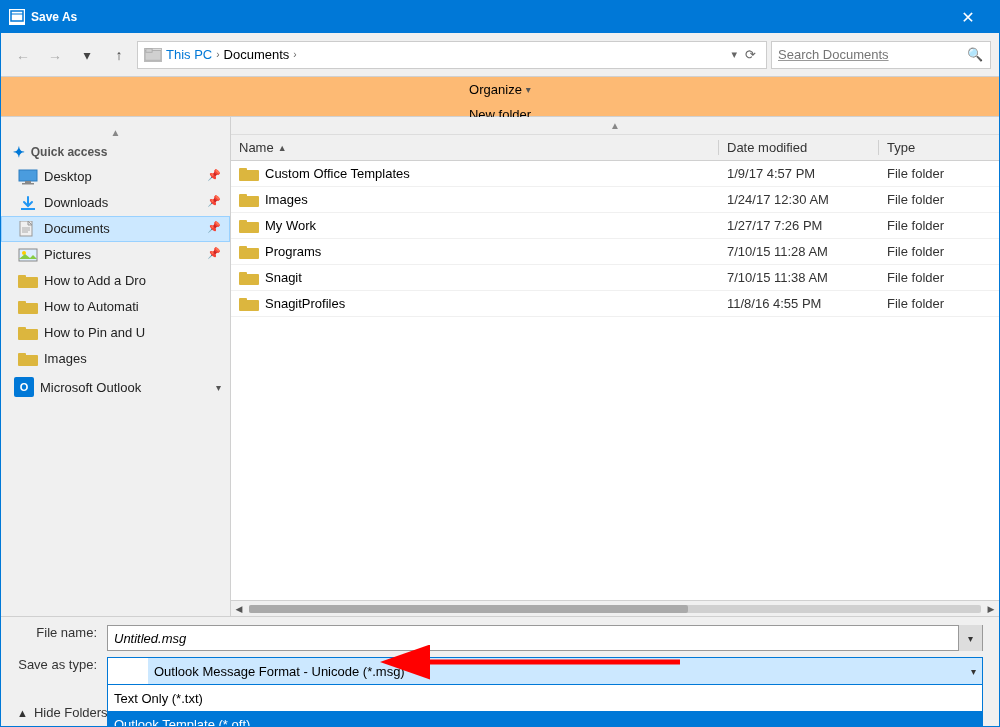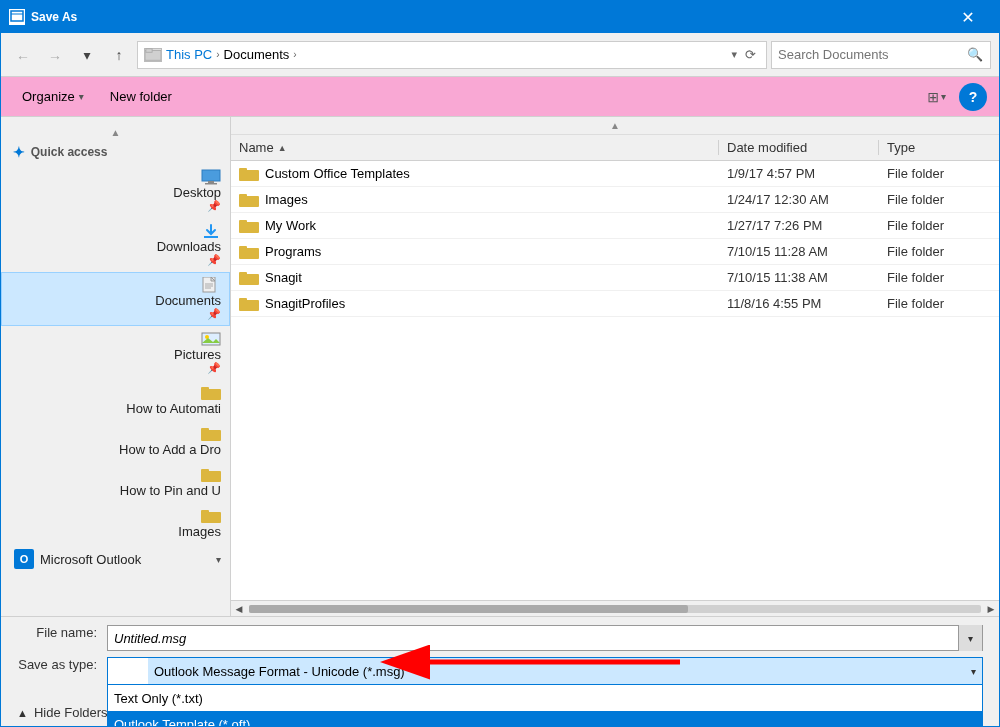--- a/index.html
+++ b/index.html
@@ -100,33 +100,34 @@
       padding: 0 6px;
       gap: 4px;
     }
     .search-input {
       flex: 1;
       border: none;
       outline: none;
       font-size: 13px;
       color: #999;
       background: transparent;
+      text-decoration: underline;
     }
     .search-icon { font-size: 13px; color: #666; }
 
     
     .action-bar {
       height: 40px;
-      background: #f9a8d4;
+      background: #fdba74;
       display: flex;
       align-items: center;
       padding: 0 12px;
-      gap: 8px;
       border-bottom: 1px solid #d0d0d0;
       flex-shrink: 0;
+      flex-direction: column;
     }
     .action-btn {
       display: flex; align-items: center; gap: 4px;
       padding: 4px 8px;
       background: transparent;
       border: 1px solid transparent;
       cursor: pointer;
       font-size: 13px;
       border-radius: 2px;
     }
@@ -175,25 +176,25 @@
     }
     .sidebar-section-header {
       font-size: 12px;
       font-weight: 600;
       color: #555;
       padding: 4px 12px;
       display: flex; align-items: center; gap: 6px;
     }
     .sidebar-item {
       display: flex;
-      align-items: flex-end;
+      align-items: flex-start;
       padding: 4px 8px 4px 16px;
+      gap: 6px;
       cursor: pointer;
       border: 1px solid transparent;
-      flex-direction: column;
     }
     .sidebar-item.active { background: #cce8ff; border-color: #99d1ff; }
     .sidebar-item-icon { width: 20px; height: 16px; display: flex; align-items: center; justify-content: center; flex-shrink: 0; }
     .sidebar-item-label { flex: 1; font-size: 13px; color: #222; white-space: nowrap; overflow: hidden; text-overflow: ellipsis; }
     .sidebar-item-pin { font-size: 11px; color: #0078d7; margin-left: 2px; }
 
     
     .file-pane {
       flex: 1;
       background: #fff;
@@ -539,30 +540,30 @@
         <span class="sidebar-item-pin">📌</span>
       </div>
 
       <div class="sidebar-item">
         <div class="sidebar-item-icon">
           <svg width="20" height="16" viewBox="0 0 20 16">
             <rect x="0" y="4" width="20" height="11" fill="#dcb63e" rx="1"></rect>
             <rect x="0" y="2" width="8" height="4" fill="#dcb63e" rx="1"></rect>
           </svg>
         </div>
-        <span class="sidebar-item-label">How to Automati</span>
+        <span class="sidebar-item-label">How to Add a Dro</span>
       </div>
       <div class="sidebar-item">
         <div class="sidebar-item-icon">
           <svg width="20" height="16" viewBox="0 0 20 16">
             <rect x="0" y="4" width="20" height="11" fill="#dcb63e" rx="1"></rect>
             <rect x="0" y="2" width="8" height="4" fill="#dcb63e" rx="1"></rect>
           </svg>
         </div>
-        <span class="sidebar-item-label">How to Add a Dro</span>
+        <span class="sidebar-item-label">How to Automati</span>
       </div>
       <div class="sidebar-item">
         <div class="sidebar-item-icon">
           <svg width="20" height="16" viewBox="0 0 20 16">
             <rect x="0" y="4" width="20" height="11" fill="#dcb63e" rx="1"></rect>
             <rect x="0" y="2" width="8" height="4" fill="#dcb63e" rx="1"></rect>
           </svg>
         </div>
         <span class="sidebar-item-label">How to Pin and U</span>
       </div>

